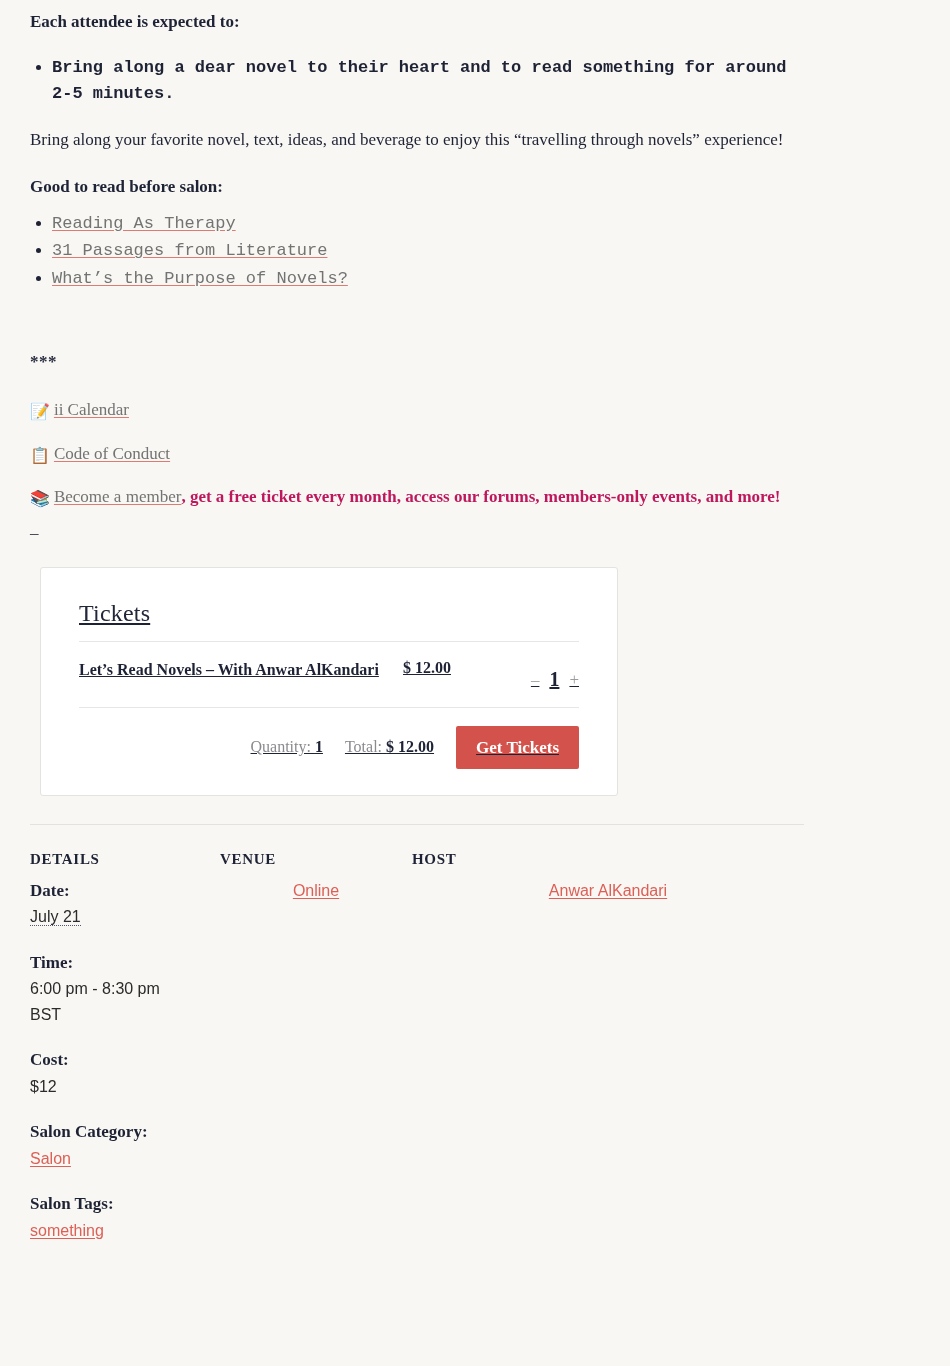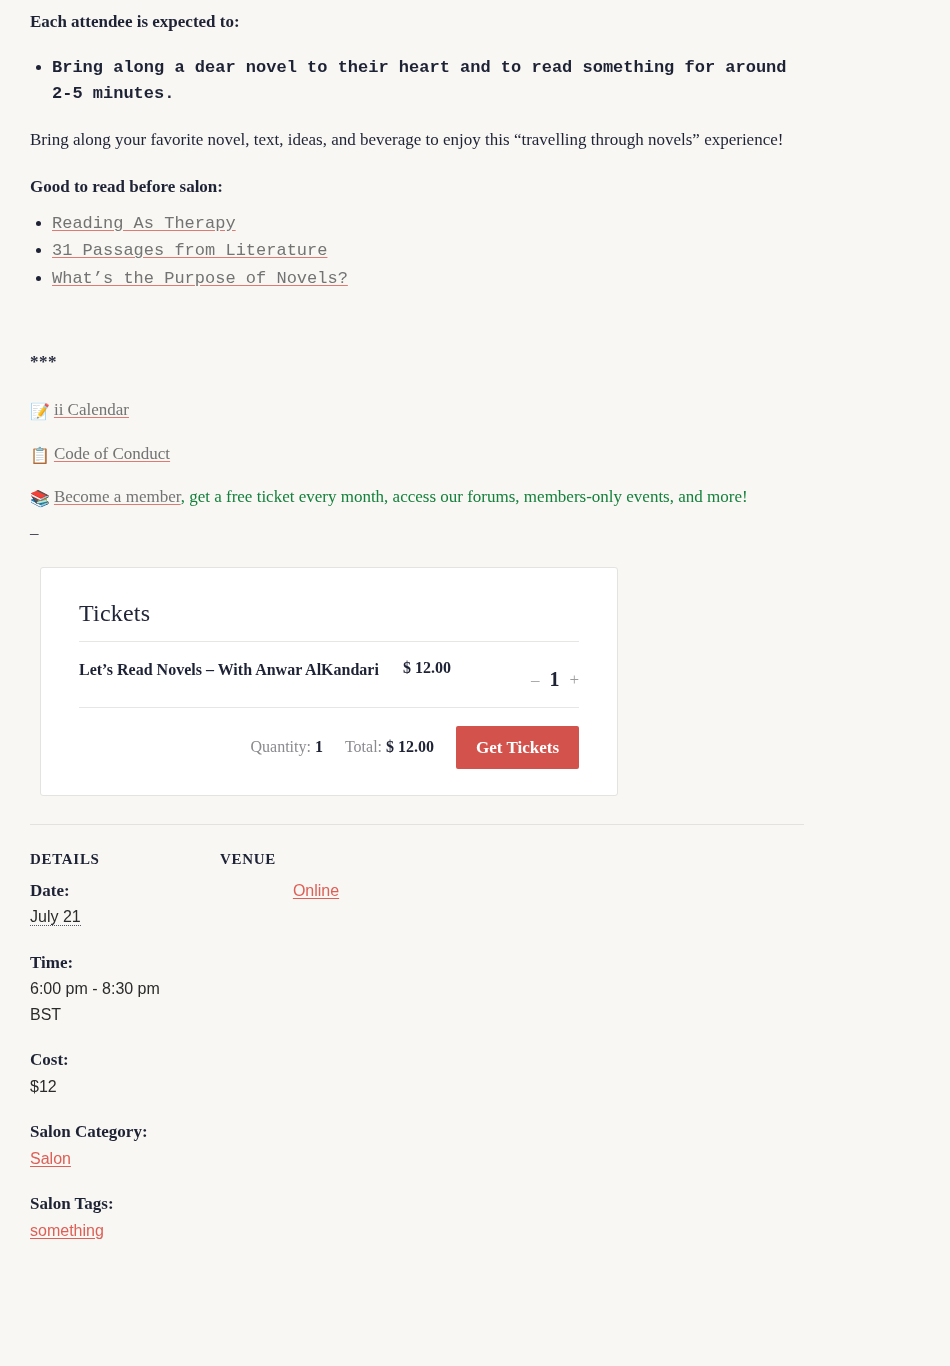--- a/index.html
+++ b/index.html
@@ -93,33 +93,34 @@
     display: block;
   }
   .emoji {
     font-family: "DejaVu Sans", sans-serif;
     font-size: 16px;
     display: inline-block;
     vertical-align: -2px;
     margin-right: 4px;
   }
   .emoji-row .tail {
-    font-weight: normal;
-    color: #15803d;
+    font-weight: bold;
+    color: #be185d;
   }
 
   
   .gcal {
     padding: 18px 0 0 32px;
     font-size: 18px;
   }
 
   
   .tickets-wrap {
     padding: 26px 10px 0 20px;
+    text-decoration: underline;
   }
   .tickets-card {
     width: 578px;
     background: #ffffff;
     border: 1px solid #e3e3e0;
     border-radius: 3px;
     box-sizing: border-box;
     padding: 22px 24px 22px 24px;
   }
   .tickets-title {
@@ -377,16 +378,20 @@
 
       <p class="dt">Salon Tags:</p>
       <p class="dd"><a class="dd-sans-link" href="#">something</a></p>
     </div>
 
     <div class="col-venue">
       <div class="col-head">VENUE</div>
       <div class="venue-val"><a class="dd-sans-link" href="#">Online</a></div>
     </div>
 
+    <div class="col-host">
+      <div class="col-head">HOST</div>
+      <div class="host-val"><a class="dd-sans-link" href="#">Anwar AlKandari</a></div>
+    </div>
 
   </div>
 
 </div>
 
 </body></html>

